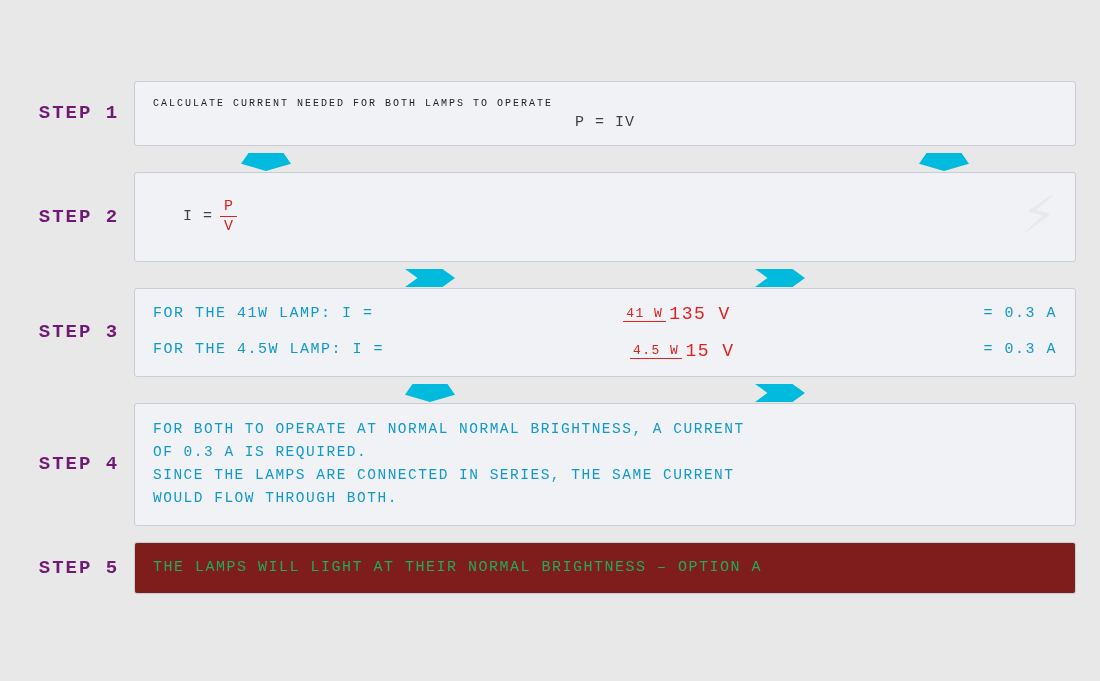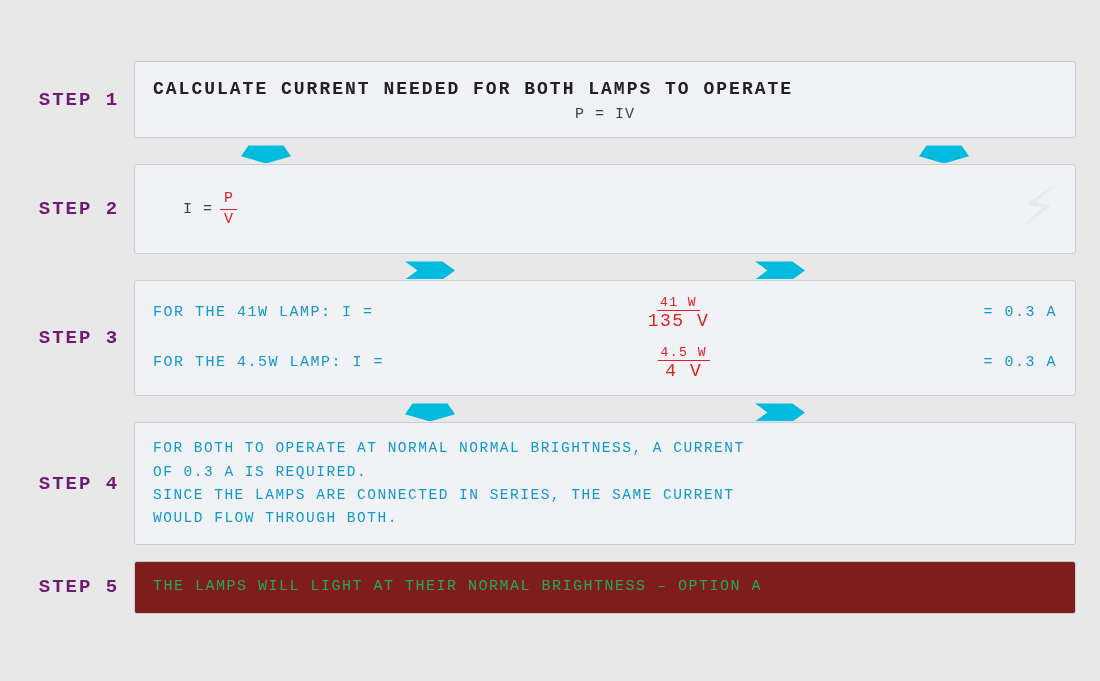--- a/index.html
+++ b/index.html
@@ -74,24 +74,24 @@
       font-size: 15px;
       letter-spacing: 1px;
     }
 
     .formula-center {
       text-align: center;
       margin-top: 2px;
     }
 
     .step1-title {
-      font-size: 18px;
+      font-size: 10px;
       letter-spacing: 2px;
       color: #222;
-      font-weight: bold;
+      font-weight: normal;
     }
 
     .connector-row {
       display: flex;
       flex-direction: row;
       width: 100%;
       justify-content: flex-end;
       padding-right: 0;
       height: 20px;
       position: relative;
@@ -139,21 +139,21 @@
 
     .step4-text {
       font-size: 14.5px;
       letter-spacing: 1.5px;
       line-height: 1.6;
       color: #1199cc;
     }
 
     .inline-frac {
       display: inline-flex;
-      flex-direction: column;
+      flex-direction: row;
       align-items: center;
       vertical-align: middle;
       font-size: 13px;
       line-height: 1;
       margin: 0 2px;
       color: #dd2222;
     }
 
     .inline-frac .num {
       border-bottom: 1.5px solid #dd2222;
@@ -267,21 +267,21 @@
       <span class="inline-frac">
         <span class="num">41 W</span>
         <span class="den">135 V</span>
       </span>
       <span>= 0.3 A</span>
     </div>
     <div class="step-text blue step3-line" style="display:flex; align-items:center; gap:1px; flex-wrap: wrap;">
       <span>FOR THE  4.5W  LAMP: I =</span>
       <span class="inline-frac">
         <span class="num">4.5 W</span>
-        <span class="den">4 V</span>
+        <span class="den">15 V</span>
       </span>
       <span>= 0.3 A</span>
     </div>
   </div>
 </div>
 
 <div class="connector-row">
   <div class="arrows-container" style="justify-content: center; gap: 300px;">
     <div class="arrow-down">
       <div class="connector-arrow"></div>

